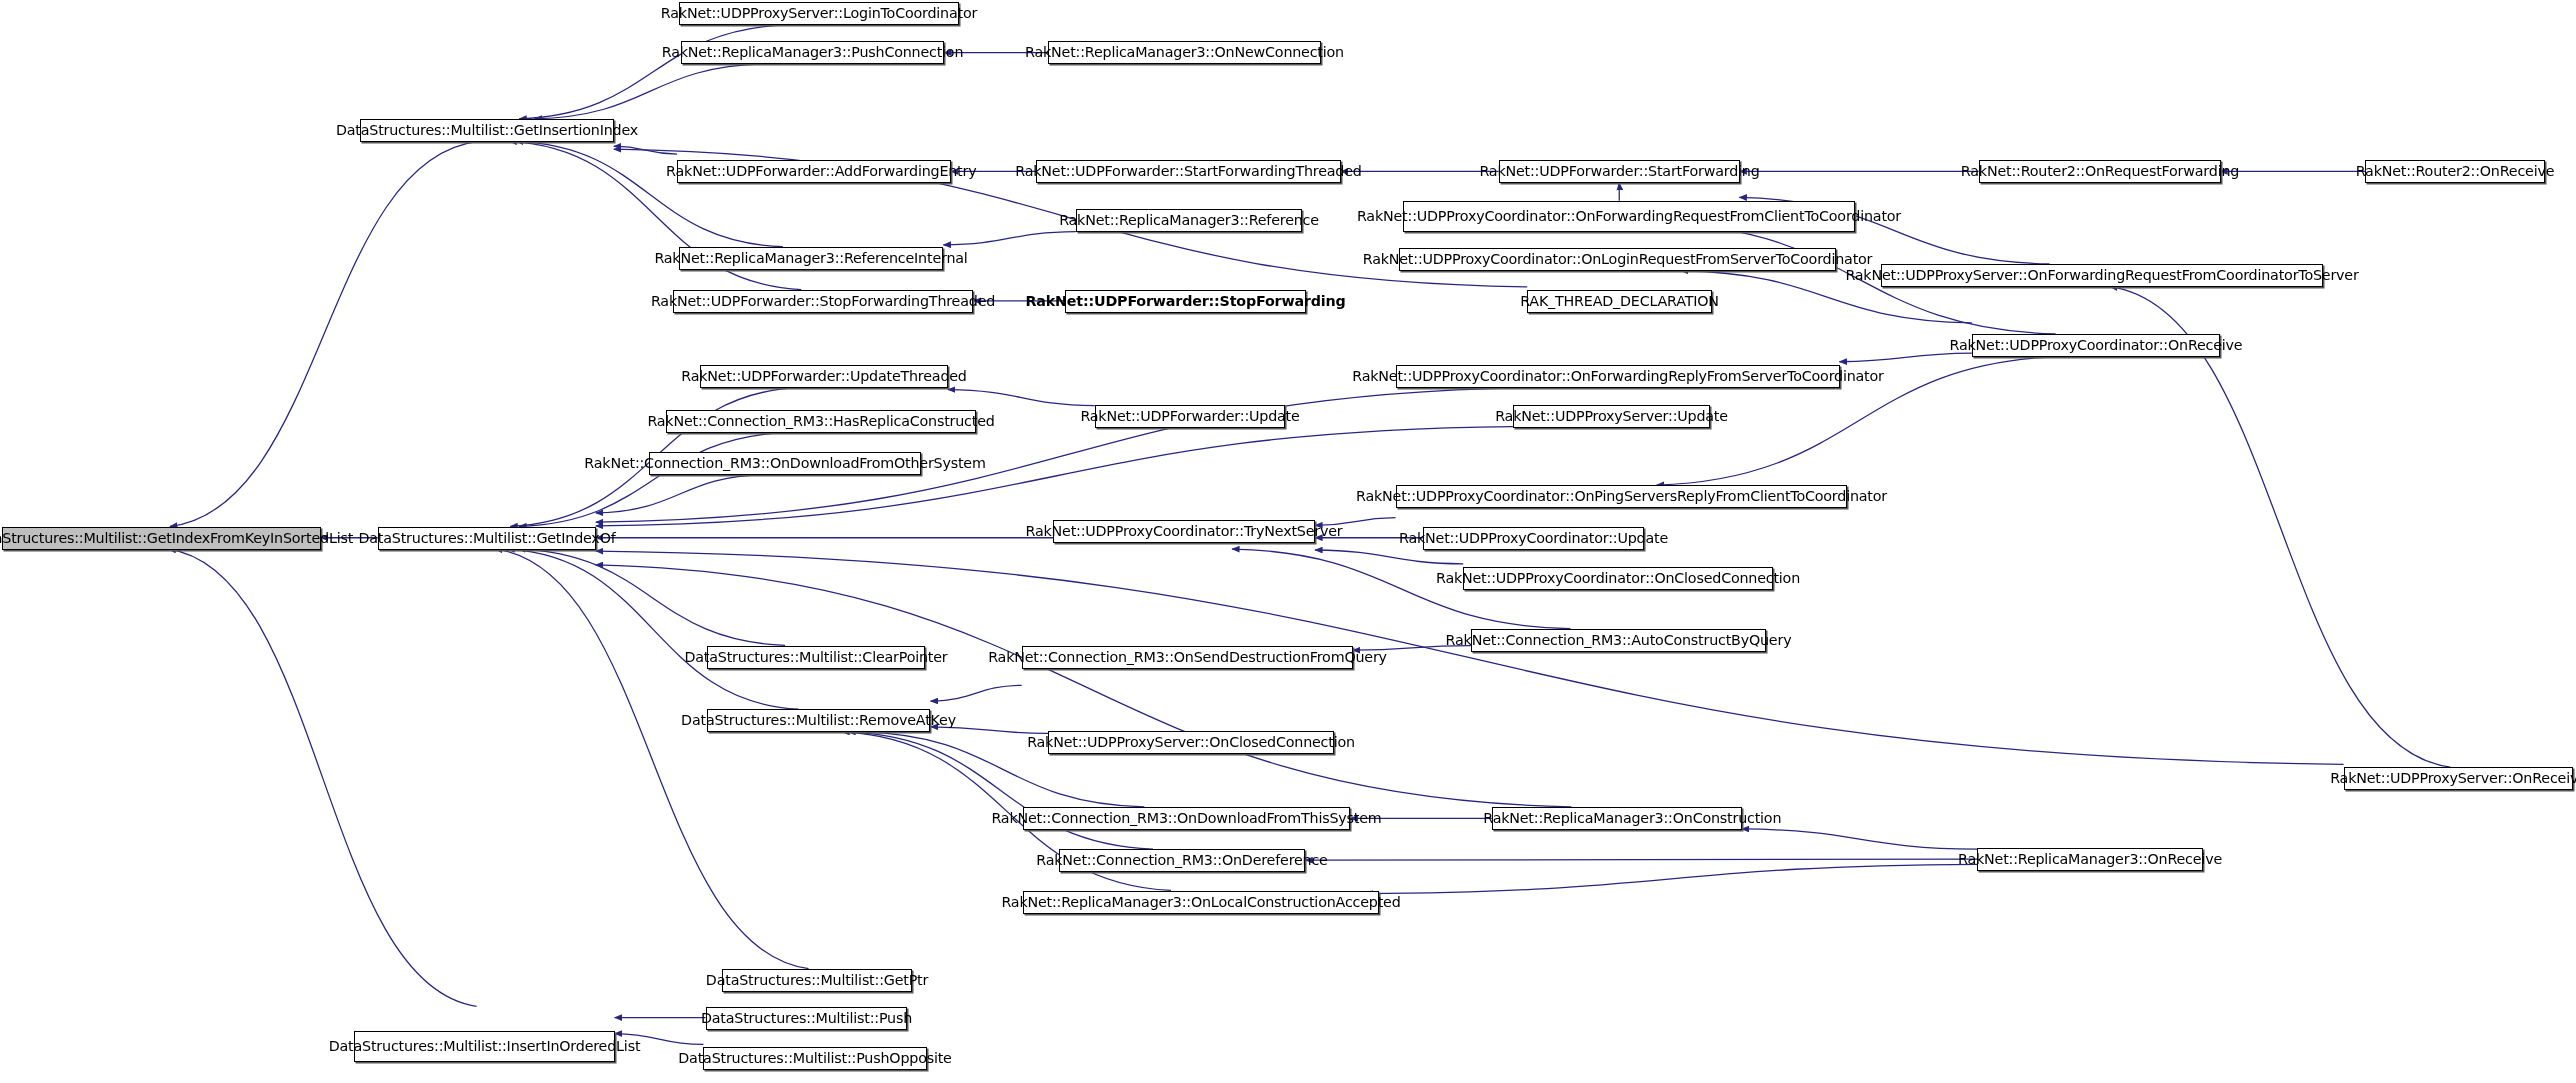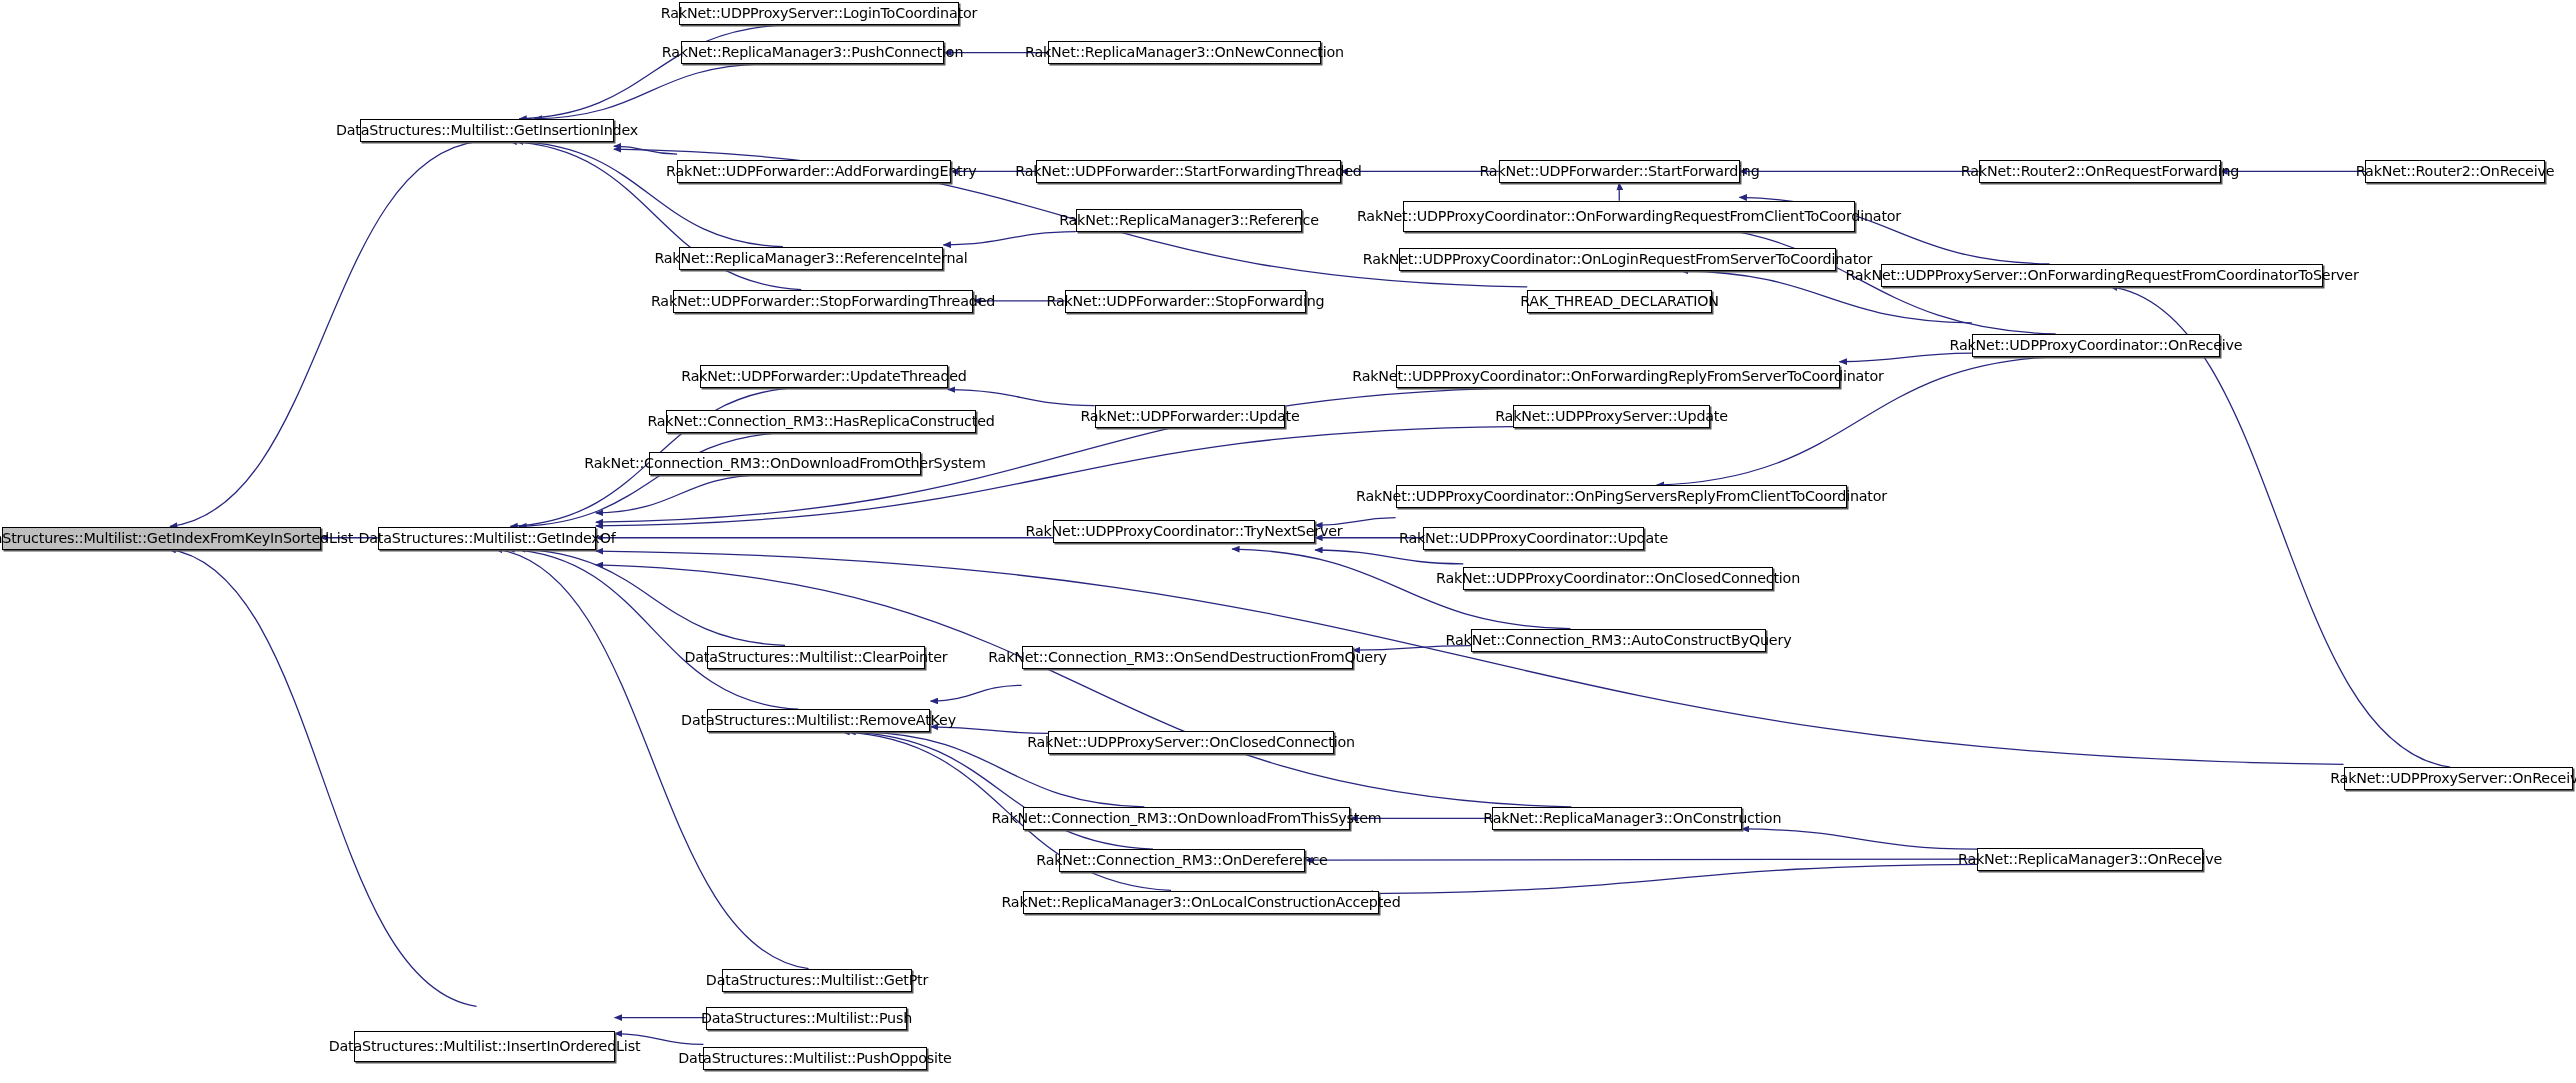--- a/index.html
+++ b/index.html
@@ -146,21 +146,21 @@
       </div>
       <div class="node" style="left: 1399px; top: 248px; width: 437px; height: 22.6px;">
         <span>RakNet::UDPProxyCoordinator::OnLoginRequestFromServerToCoordinator</span>
       </div>
       <div class="node" style="left: 1881px; top: 264px; width: 442px; height: 22.6px;">
         <span>RakNet::UDPProxyServer::OnForwardingRequestFromCoordinatorToServer</span>
       </div>
       <div class="node" style="left: 673px; top: 290px; width: 300px; height: 22.6px;">
         <span>RakNet::UDPForwarder::StopForwardingThreaded</span>
       </div>
-      <div class="node" style="left: 1065px; top: 290px; width: 241px; height: 22.6px;">
+      <div class="node" style="left: 1065px; top: 290px; width: 241px; height: 22.6px; font-weight: bold;">
         <span>RakNet::UDPForwarder::StopForwarding</span>
       </div>
       <div class="node" style="left: 1527px; top: 290px; width: 185px; height: 22.6px;">
         <span>RAK_THREAD_DECLARATION</span>
       </div>
       <div class="node" style="left: 1972px; top: 334px; width: 248px; height: 22.6px;">
         <span>RakNet::UDPProxyCoordinator::OnReceive</span>
       </div>
       <div class="node" style="left: 700px; top: 365px; width: 248px; height: 22.6px;">
         <span>RakNet::UDPForwarder::UpdateThreaded</span>

